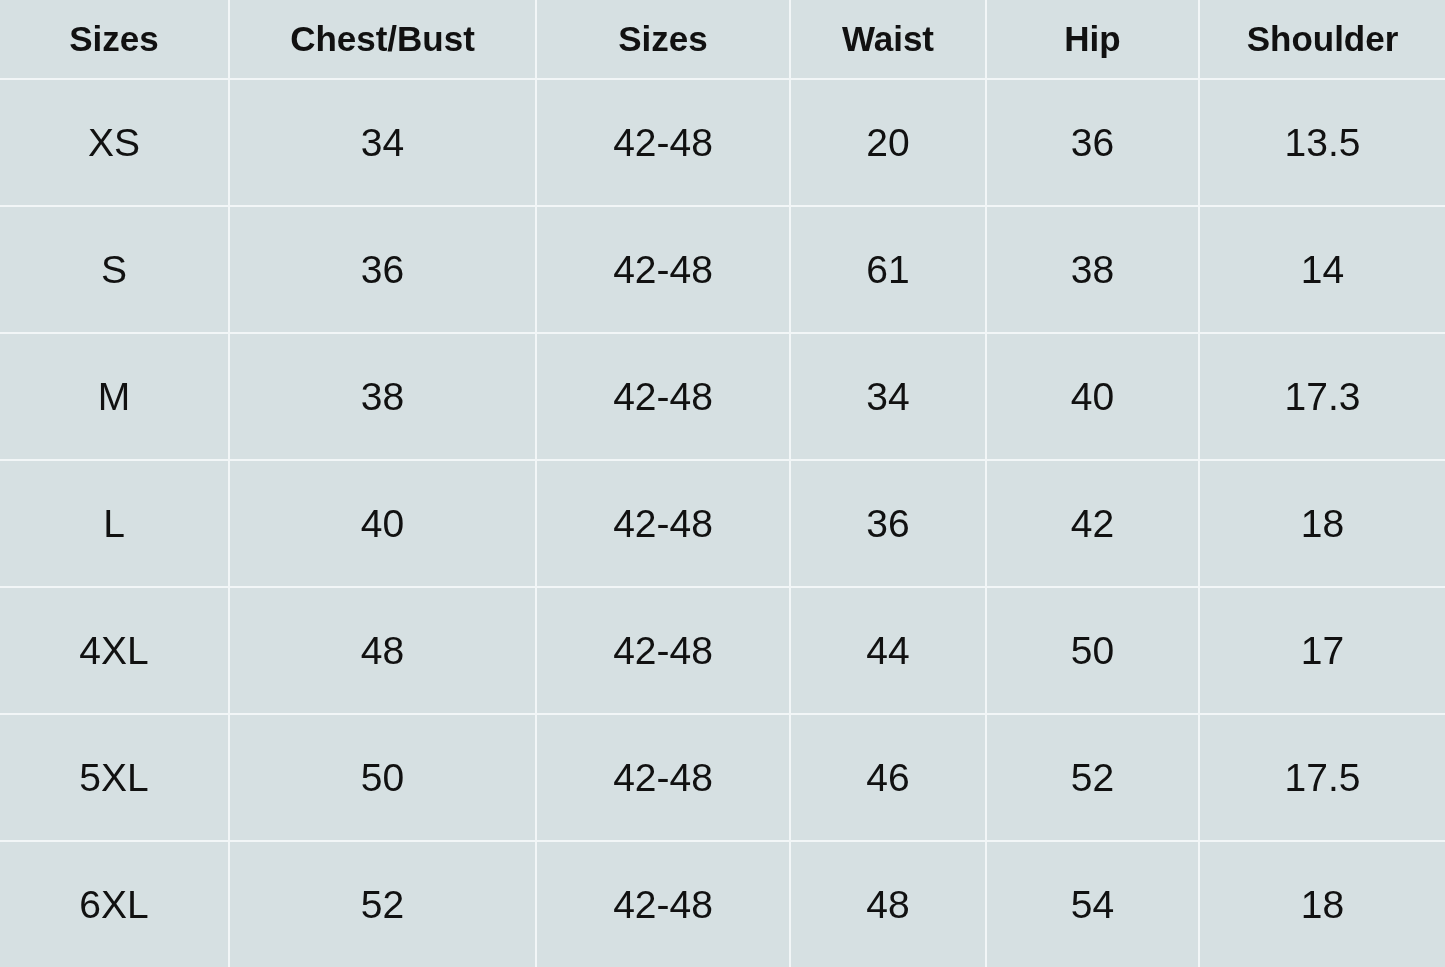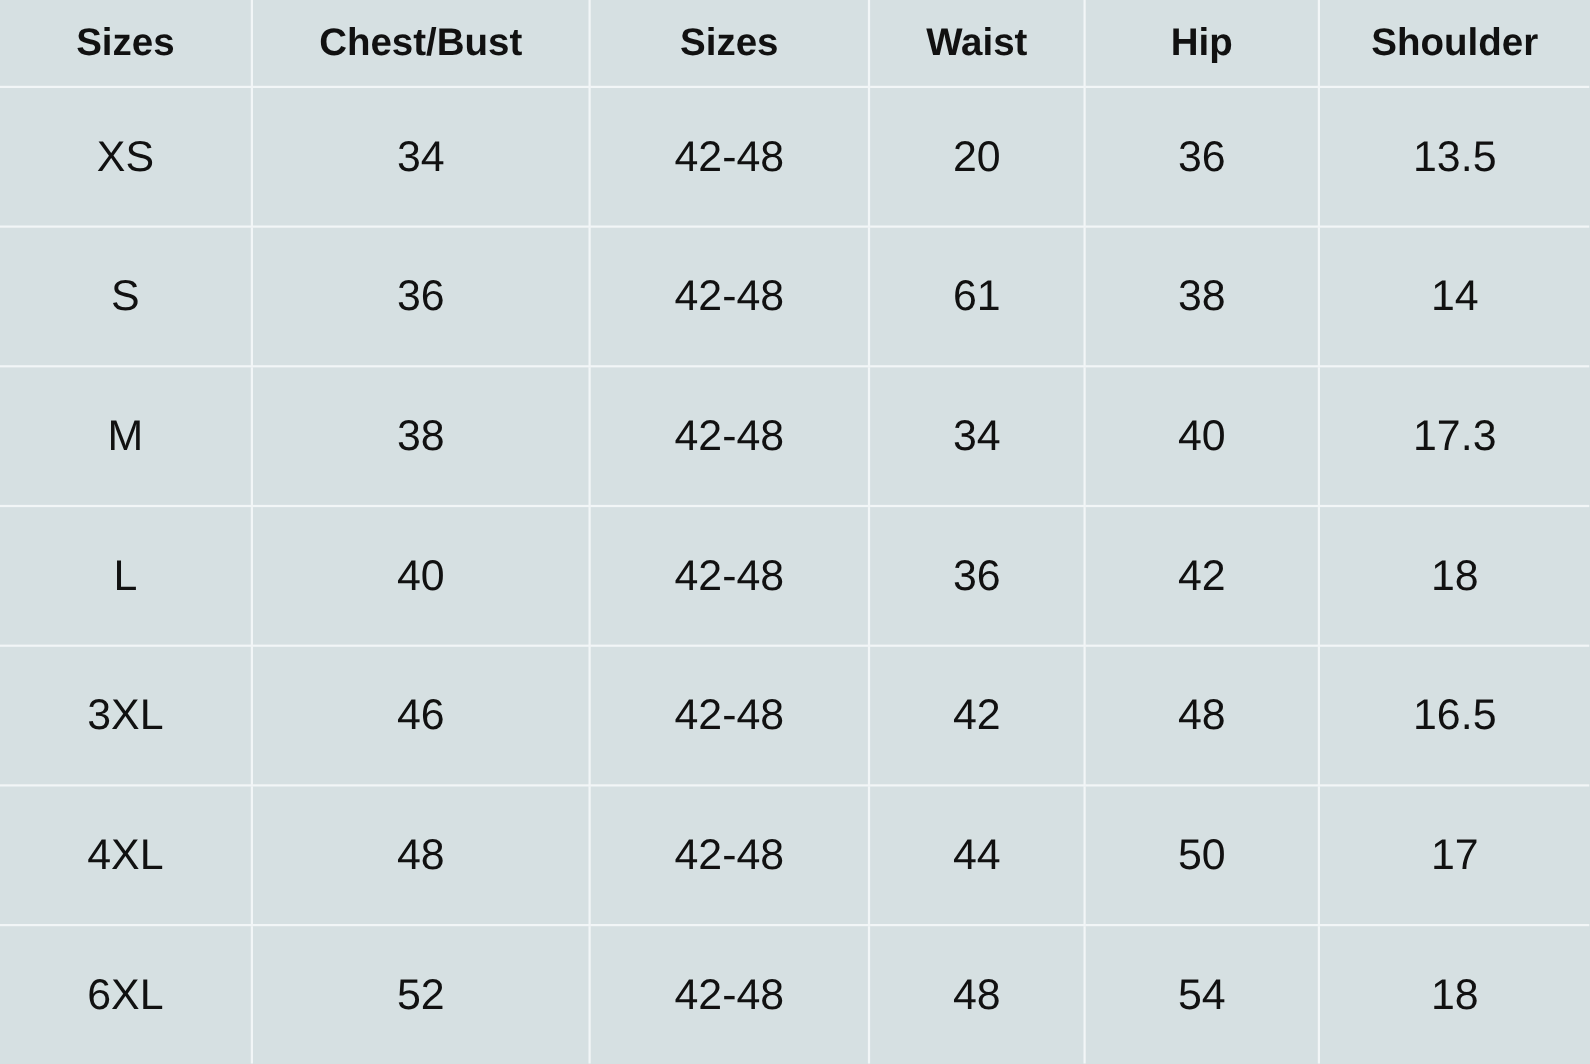--- a/index.html
+++ b/index.html
@@ -110,34 +110,34 @@
       </tr>
       <tr>
         <td>L</td>
         <td>40</td>
         <td>42-48</td>
         <td>36</td>
         <td>42</td>
         <td>18</td>
       </tr>
       <tr>
-        <td>3XL</td>
-        <td>46</td>
-        <td>42-48</td>
-        <td>42</td>
-        <td>48</td>
-        <td>16.5</td>
-      </tr>
-      <tr>
         <td>4XL</td>
         <td>48</td>
         <td>42-48</td>
         <td>44</td>
         <td>50</td>
         <td>17</td>
+      </tr>
+      <tr>
+        <td>5XL</td>
+        <td>50</td>
+        <td>42-48</td>
+        <td>46</td>
+        <td>52</td>
+        <td>17.5</td>
       </tr>
       <tr>
         <td>6XL</td>
         <td>52</td>
         <td>42-48</td>
         <td>48</td>
         <td>54</td>
         <td>18</td>
       </tr>
     </tbody>

